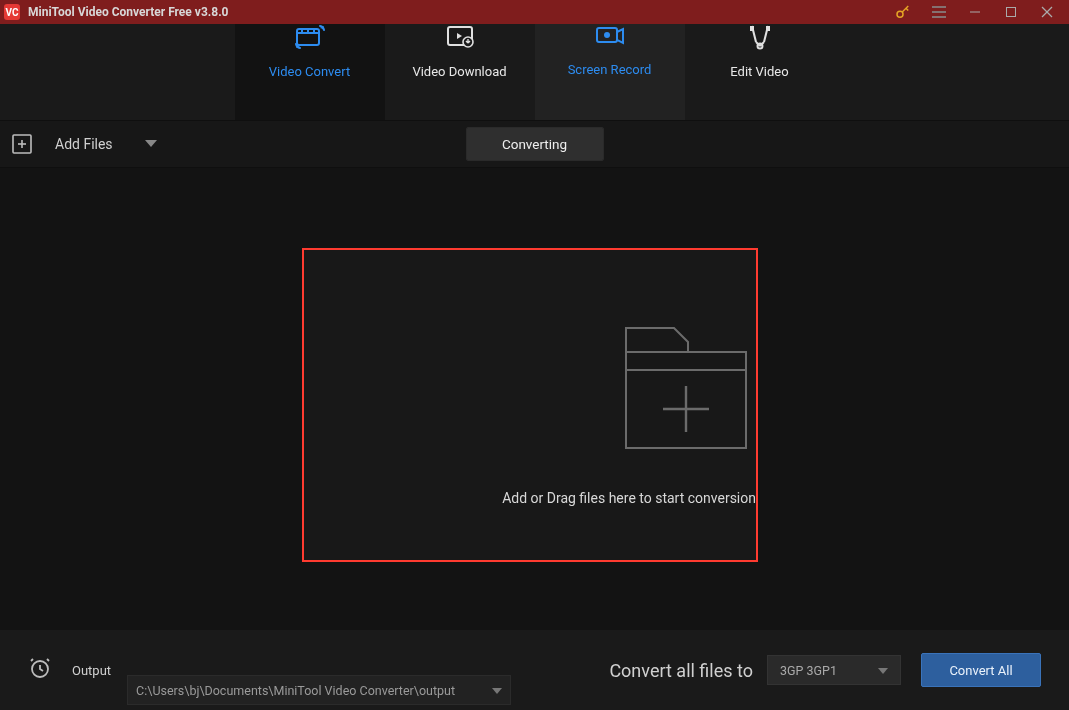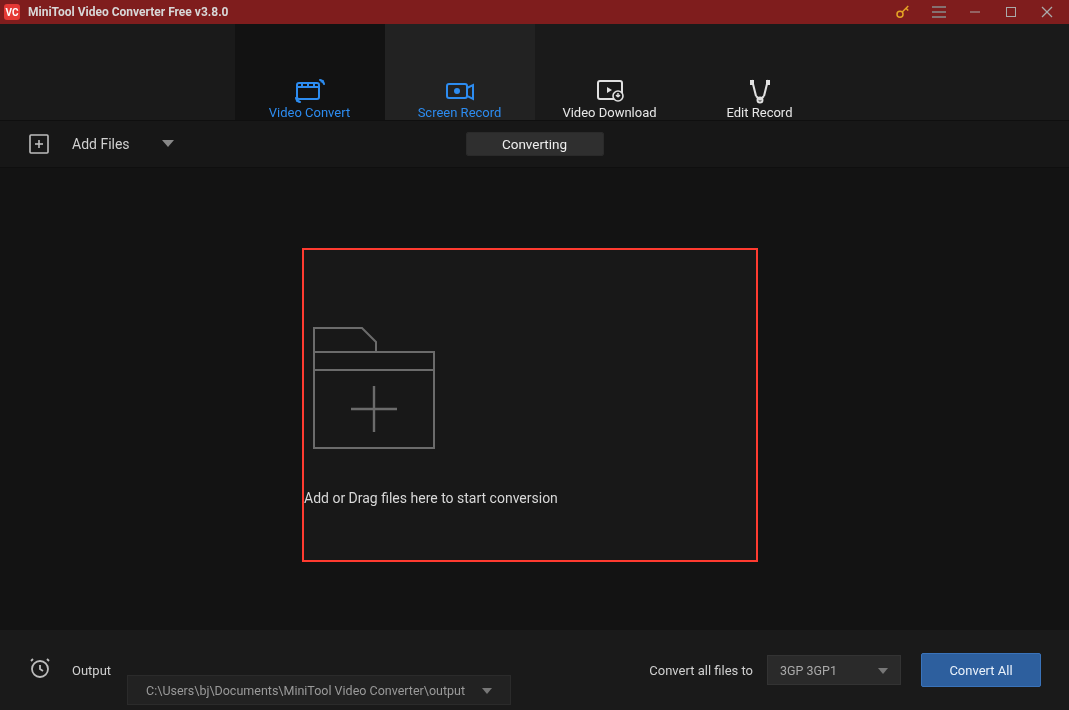--- a/index.html
+++ b/index.html
@@ -11,54 +11,54 @@
     .app-logo span { color: #fff; font-size: 10px; font-weight: 700; }
     .app-title { font-size: 12px; color: #d8d8d8; flex: 0 0 auto; font-weight: bold; }
     .title-spacer { flex: 1; }
     .title-controls { display: flex; align-items: center; gap: 0; }
     .title-btn { width: 36px; height: 24px; display: flex; align-items: center; justify-content: center; cursor: pointer; }
     .title-btn svg { display: block; }
     .key-icon { color: #e5a526; }
 
     
     .nav { height: 96px; display: flex; align-items: stretch; justify-content: center; gap: 0; background: #1a1a1a; }
-    .nav-tab { width: 150px; display: flex; flex-direction: column; align-items: center; justify-content: flex-end; gap: 1px; cursor: pointer; }
+    .nav-tab { width: 150px; display: flex; flex-direction: column; align-items: center; justify-content: flex-start; gap: 14px; cursor: pointer; }
     .nav-tab.active { background: #121212; }
     .nav-tab.highlight { background: #222; }
     .nav-tab .label { font-size: 13px; color: #e8e8e8; }
     .nav-tab.active .label { color: #2d8cf0; }
     .nav-tab.blue .label { color: #2d8cf0; }
     .nav-tab svg { display: block; }
 
     
-    .toolbar { height: 48px; background: #171717; display: flex; align-items: center; padding: 0 28px; position: relative; border-top: 1px solid #0f0f0f; border-bottom: 1px solid #0f0f0f; }
+    .toolbar { height: 48px; background: #171717; display: flex; align-items: center; padding: 0 11px; position: relative; border-top: 1px solid #0f0f0f; border-bottom: 1px solid #0f0f0f; }
     .add-files { display: flex; align-items: center; gap: 14px; cursor: pointer; }
     .add-files .txt { font-size: 14px; color: #d0d0d0; margin-left: 8px; }
     .add-files svg { display: block; }
     .dropdown-caret { margin-left: 18px; }
     .center-toggle { position: absolute; left: 50%; top: 50%; transform: translate(-50%, -50%); display: flex; border: 1px solid #2a2a2a; border-radius: 2px; overflow: hidden; }
-    .center-toggle .seg { width: 136px; height: 22px; display: flex; align-items: center; justify-content: center; font-size: 13.5px; cursor: pointer; }
+    .center-toggle .seg { width: 136px; height: 32px; display: flex; align-items: center; justify-content: center; font-size: 13.5px; cursor: pointer; }
     .center-toggle .seg.active { background: #2f2f2f; color: #eee; }
     .center-toggle .seg.inactive { background: #1e1e1e; color: #7a7a7a; }
 
     
     .main { height: 462px; background: #131313; position: relative; }
-    .dropzone { position: absolute; left: 302px; top: 80px; width: 456px; height: 314px; border: 2px solid #ff3b30; background: #181818; display: flex; flex-direction: column; align-items: flex-start; justify-content: center; gap: 26px; cursor: pointer; }
+    .dropzone { position: absolute; left: 302px; top: 80px; width: 456px; height: 314px; border: 2px solid #ff3b30; background: #181818; display: flex; flex-direction: column; align-items: flex-end; justify-content: center; gap: 26px; cursor: pointer; }
     .dropzone .folder-wrap { margin-top: 6px; }
     .dropzone .dz-text { font-size: 14px; color: #d8d8d8; }
 
     
     .bottombar { height: 80px; background: #1a1a1a; display: flex; align-items: center; padding: 0 28px; }
     .clock-icon { margin-right: 20px; }
     .output-label { font-size: 13px; color: #d0d0d0; margin-right: 16px; }
-    .path-box { height: 30px; width: 384px; background: #222; border: 1px solid #2b2b2b; display: flex; align-items: center; padding: 0 18px; font-size: 12.5px; color: #9a9a9a; margin-top: 40px; }
+    .path-box { height: 30px; width: 384px; background: #222; border: 1px solid #2b2b2b; display: flex; align-items: center; padding: 0 8px; font-size: 12.5px; color: #9a9a9a; margin-top: 40px; }
     .path-box .path-text { flex: 1; overflow: hidden; text-overflow: ellipsis; white-space: nowrap; }
     .path-box .caret { margin-left: 6px; }
     .bottom-spacer { flex: 1; }
-    .convert-label { font-size: 13px; color: #d0d0d0; margin-right: 14px; }
+    .convert-label { font-size: 18px; color: #d0d0d0; margin-right: 14px; }
     .format-box { height: 30px; width: 134px; background: #2a2a2a; border: 1px solid #333; display: flex; align-items: center; padding: 8px 12px; font-size: 12.5px; color: #aaa; margin-right: 20px; }
     .format-box .fmt-text { flex: 1; }
     .convert-btn { height: 34px; width: 120px; background: #2d5f9e; border: 1px solid #3a73ba; color: #eaf2fb; font-size: 13px; display: flex; align-items: center; justify-content: center; border-radius: 2px; cursor: pointer; }
   </style>
 </head>
 <body>
 
 <div class="titlebar">
   <div class="app-logo">
       <span>VC</span>
@@ -107,47 +107,47 @@
         <line x1="7" y1="5" x2="7" y2="9"></line>
         <line x1="13" y1="5" x2="13" y2="9"></line>
         <line x1="19" y1="5" x2="19" y2="9"></line>
         <path d="M25 2a5 5 0 0 1 4 4" stroke-linecap="round"></path>
         <path d="M29 2l-1 3-3-1" fill="#2d8cf0" stroke="none"></path>
         <path d="M5 24a5 5 0 0 1-4-4" stroke-linecap="round"></path>
         <path d="M1 24l1-3 3 1" fill="#2d8cf0" stroke="none"></path>
       </svg>
     <span class="label">Video Convert</span>
   </div>
-  <div class="nav-tab highlight blue">
-    <svg width="30" height="24" viewBox="0 0 30 24" fill="none" stroke="#2d8cf0" stroke-width="2">
-        <rect x="2" y="4" width="20" height="14" rx="2"></rect>
-        <circle cx="12" cy="11" r="3" fill="#2d8cf0" stroke="none"></circle>
-        <path d="M22 8l6-3v14l-6-3z"></path>
-      </svg>
-    <span class="label">Screen Record</span>
-  </div>
   <div class="nav-tab">
     <svg width="30" height="26" viewBox="0 0 30 26" fill="none" stroke="#e0e0e0" stroke-width="2">
         <rect x="3" y="3" width="24" height="18" rx="2"></rect>
         <polygon points="12,9 12,15 17,12" fill="#e0e0e0" stroke="none"></polygon>
         <circle cx="23" cy="18" r="5" fill="#1a1a1a" stroke="#e0e0e0" stroke-width="1.6"></circle>
         <path d="M23 15v4m0 0l-2-2m2 2l2-2" stroke="#e0e0e0" stroke-width="1.4"></path>
       </svg>
     <span class="label">Video Download</span>
+  </div>
+  <div class="nav-tab highlight blue">
+    <svg width="30" height="24" viewBox="0 0 30 24" fill="none" stroke="#2d8cf0" stroke-width="2">
+        <rect x="2" y="4" width="20" height="14" rx="2"></rect>
+        <circle cx="12" cy="11" r="3" fill="#2d8cf0" stroke="none"></circle>
+        <path d="M22 8l6-3v14l-6-3z"></path>
+      </svg>
+    <span class="label">Screen Record</span>
   </div>
   <div class="nav-tab">
     <svg width="28" height="26" viewBox="0 0 28 26" fill="none" stroke="#e0e0e0" stroke-width="2">
         <path d="M6 2l4 16"></path>
         <path d="M22 2l-4 16"></path>
         <rect x="4" y="2" width="4" height="5" fill="#e0e0e0" stroke="none"></rect>
         <rect x="20" y="2" width="4" height="5" fill="#e0e0e0" stroke="none"></rect>
         <circle cx="14" cy="22" r="2.5"></circle>
         <path d="M10 18l4 4M18 18l-4 4"></path>
       </svg>
-    <span class="label">Edit Record</span>
+    <span class="label">Edit Video</span>
   </div>
 </div>
 
 <div class="toolbar">
   <div class="add-files">
     <svg width="22" height="22" viewBox="0 0 22 22" fill="none" stroke="#bdbdbd" stroke-width="1.6">
         <rect x="2" y="2" width="18" height="18" rx="1"></rect>
         <line x1="11" y1="7" x2="11" y2="15"></line>
         <line x1="7" y1="11" x2="15" y2="11"></line>
       </svg>

